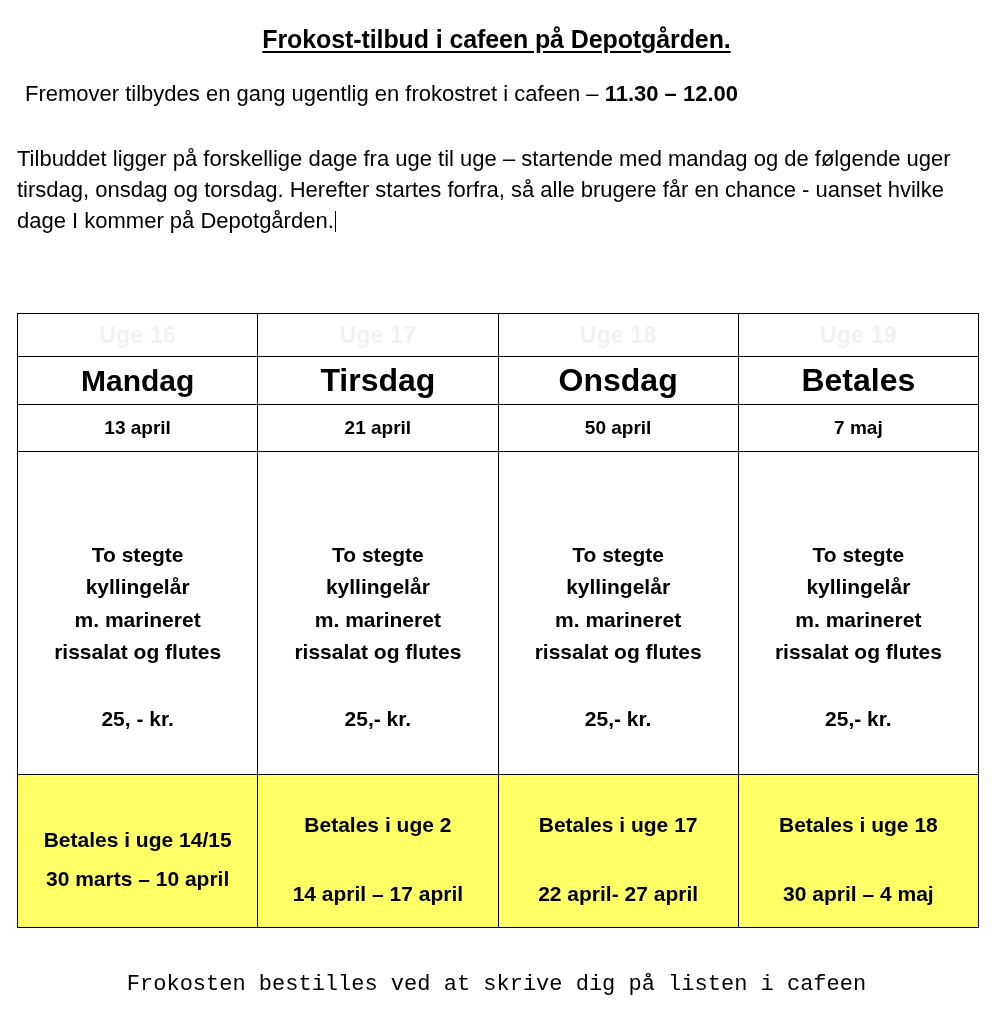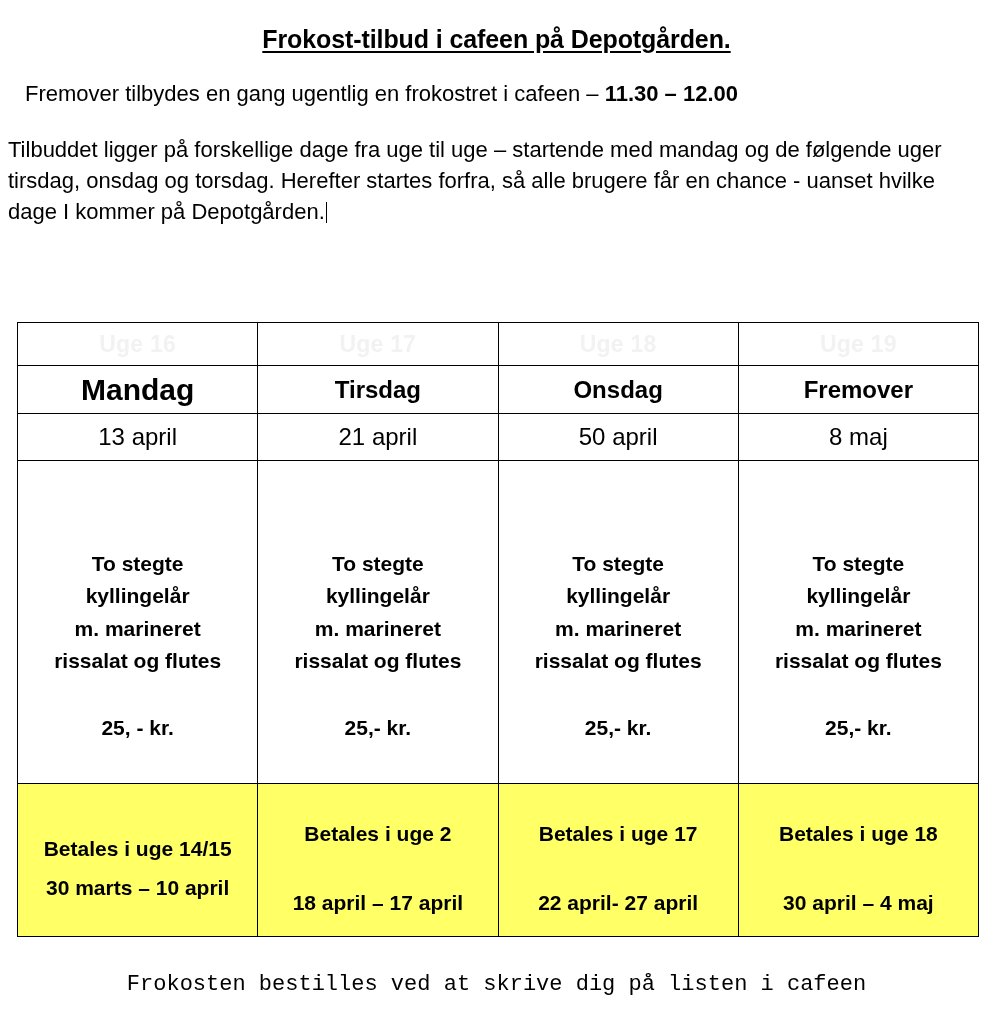--- a/index.html
+++ b/index.html
@@ -41,42 +41,41 @@
     font-size: 22px;
     line-height: 1.28;
     margin: 0;
     padding-left: 25px;
     padding-right: 32px;
   }
   .intro-line-1 { padding-top: 26px; }
   .intro-para {
     font-size: 22px;
     line-height: 1.42;
-    margin: 0;
+    margin: 9px;
     padding-left: 8px;
     padding-right: 18px;
     padding-top: 26px;
   }
   .strong-time { font-weight: bold; }
   .caret {
     display: inline-block;
     width: 1px;
     height: 21px;
     background: #000;
     vertical-align: -4px;
     margin-left: 1px;
   }
 
   
   .schedule-wrap {
     position: absolute;
     left: 17px;
     top: 313px;
     width: 961px;
-    margin-top: 9px;
   }
   table.schedule {
     border-collapse: collapse;
     width: 961px;
     table-layout: fixed;
   }
   table.schedule td {
     border: 1px solid #000000;
     text-align: center;
     vertical-align: middle;
@@ -86,28 +85,28 @@
 
   .row-week td {
     height: 42px;
     font-size: 23px;
     font-weight: bold;
     color: #f2f2f2;
     letter-spacing: 0.2px;
   }
   .row-day td {
     height: 47px;
-    font-size: 24px;
+    font-size: 32px;
     font-weight: bold;
   }
   .row-day td.day-first { font-size: 30px; }
   .row-date td {
     height: 46px;
-    font-size: 24px;
-    font-weight: normal;
+    font-size: 19px;
+    font-weight: bold;
   }
   .row-meal td {
     height: 322px;
     font-size: 21px;
     font-weight: bold;
     line-height: 1.55;
     vertical-align: top;
   }
   .meal-inner {
     padding-top: 48px;
@@ -163,27 +162,27 @@
         <tr class="row-week">
           <td>Uge 16</td>
           <td>Uge 17</td>
           <td>Uge 18</td>
           <td>Uge 19</td>
         </tr>
         <tr class="row-day">
           <td class="day-first">Mandag</td>
           <td>Tirsdag</td>
           <td>Onsdag</td>
-          <td>Fremover</td>
+          <td>Betales</td>
         </tr>
         <tr class="row-date">
           <td>13 april</td>
           <td>21 april</td>
           <td>50 april</td>
-          <td>8 maj</td>
+          <td>7 maj</td>
         </tr>
         <tr class="row-meal">
           <td>
             <div class="meal-inner">
               <div>To stegte</div>
               <div>kyllingelår</div>
               <div>m. marineret</div>
               <div>rissalat og flutes</div>
               <div class="meal-price">25, - kr.</div>
             </div>
@@ -219,21 +218,21 @@
         <tr class="row-pay">
           <td>
             <div class="pay-inner">
               <div>Betales i uge 14/15</div>
               <div class="pay-dates">30 marts – 10 april</div>
             </div>
           </td>
           <td>
             <div class="pay-inner">
               <div>Betales i uge 2</div>
-              <div class="pay-dates spaced">18 april – 17 april</div>
+              <div class="pay-dates spaced">14 april – 17 april</div>
             </div>
           </td>
           <td>
             <div class="pay-inner">
               <div>Betales i uge 17</div>
               <div class="pay-dates spaced">22 april- 27 april</div>
             </div>
           </td>
           <td>
             <div class="pay-inner">

